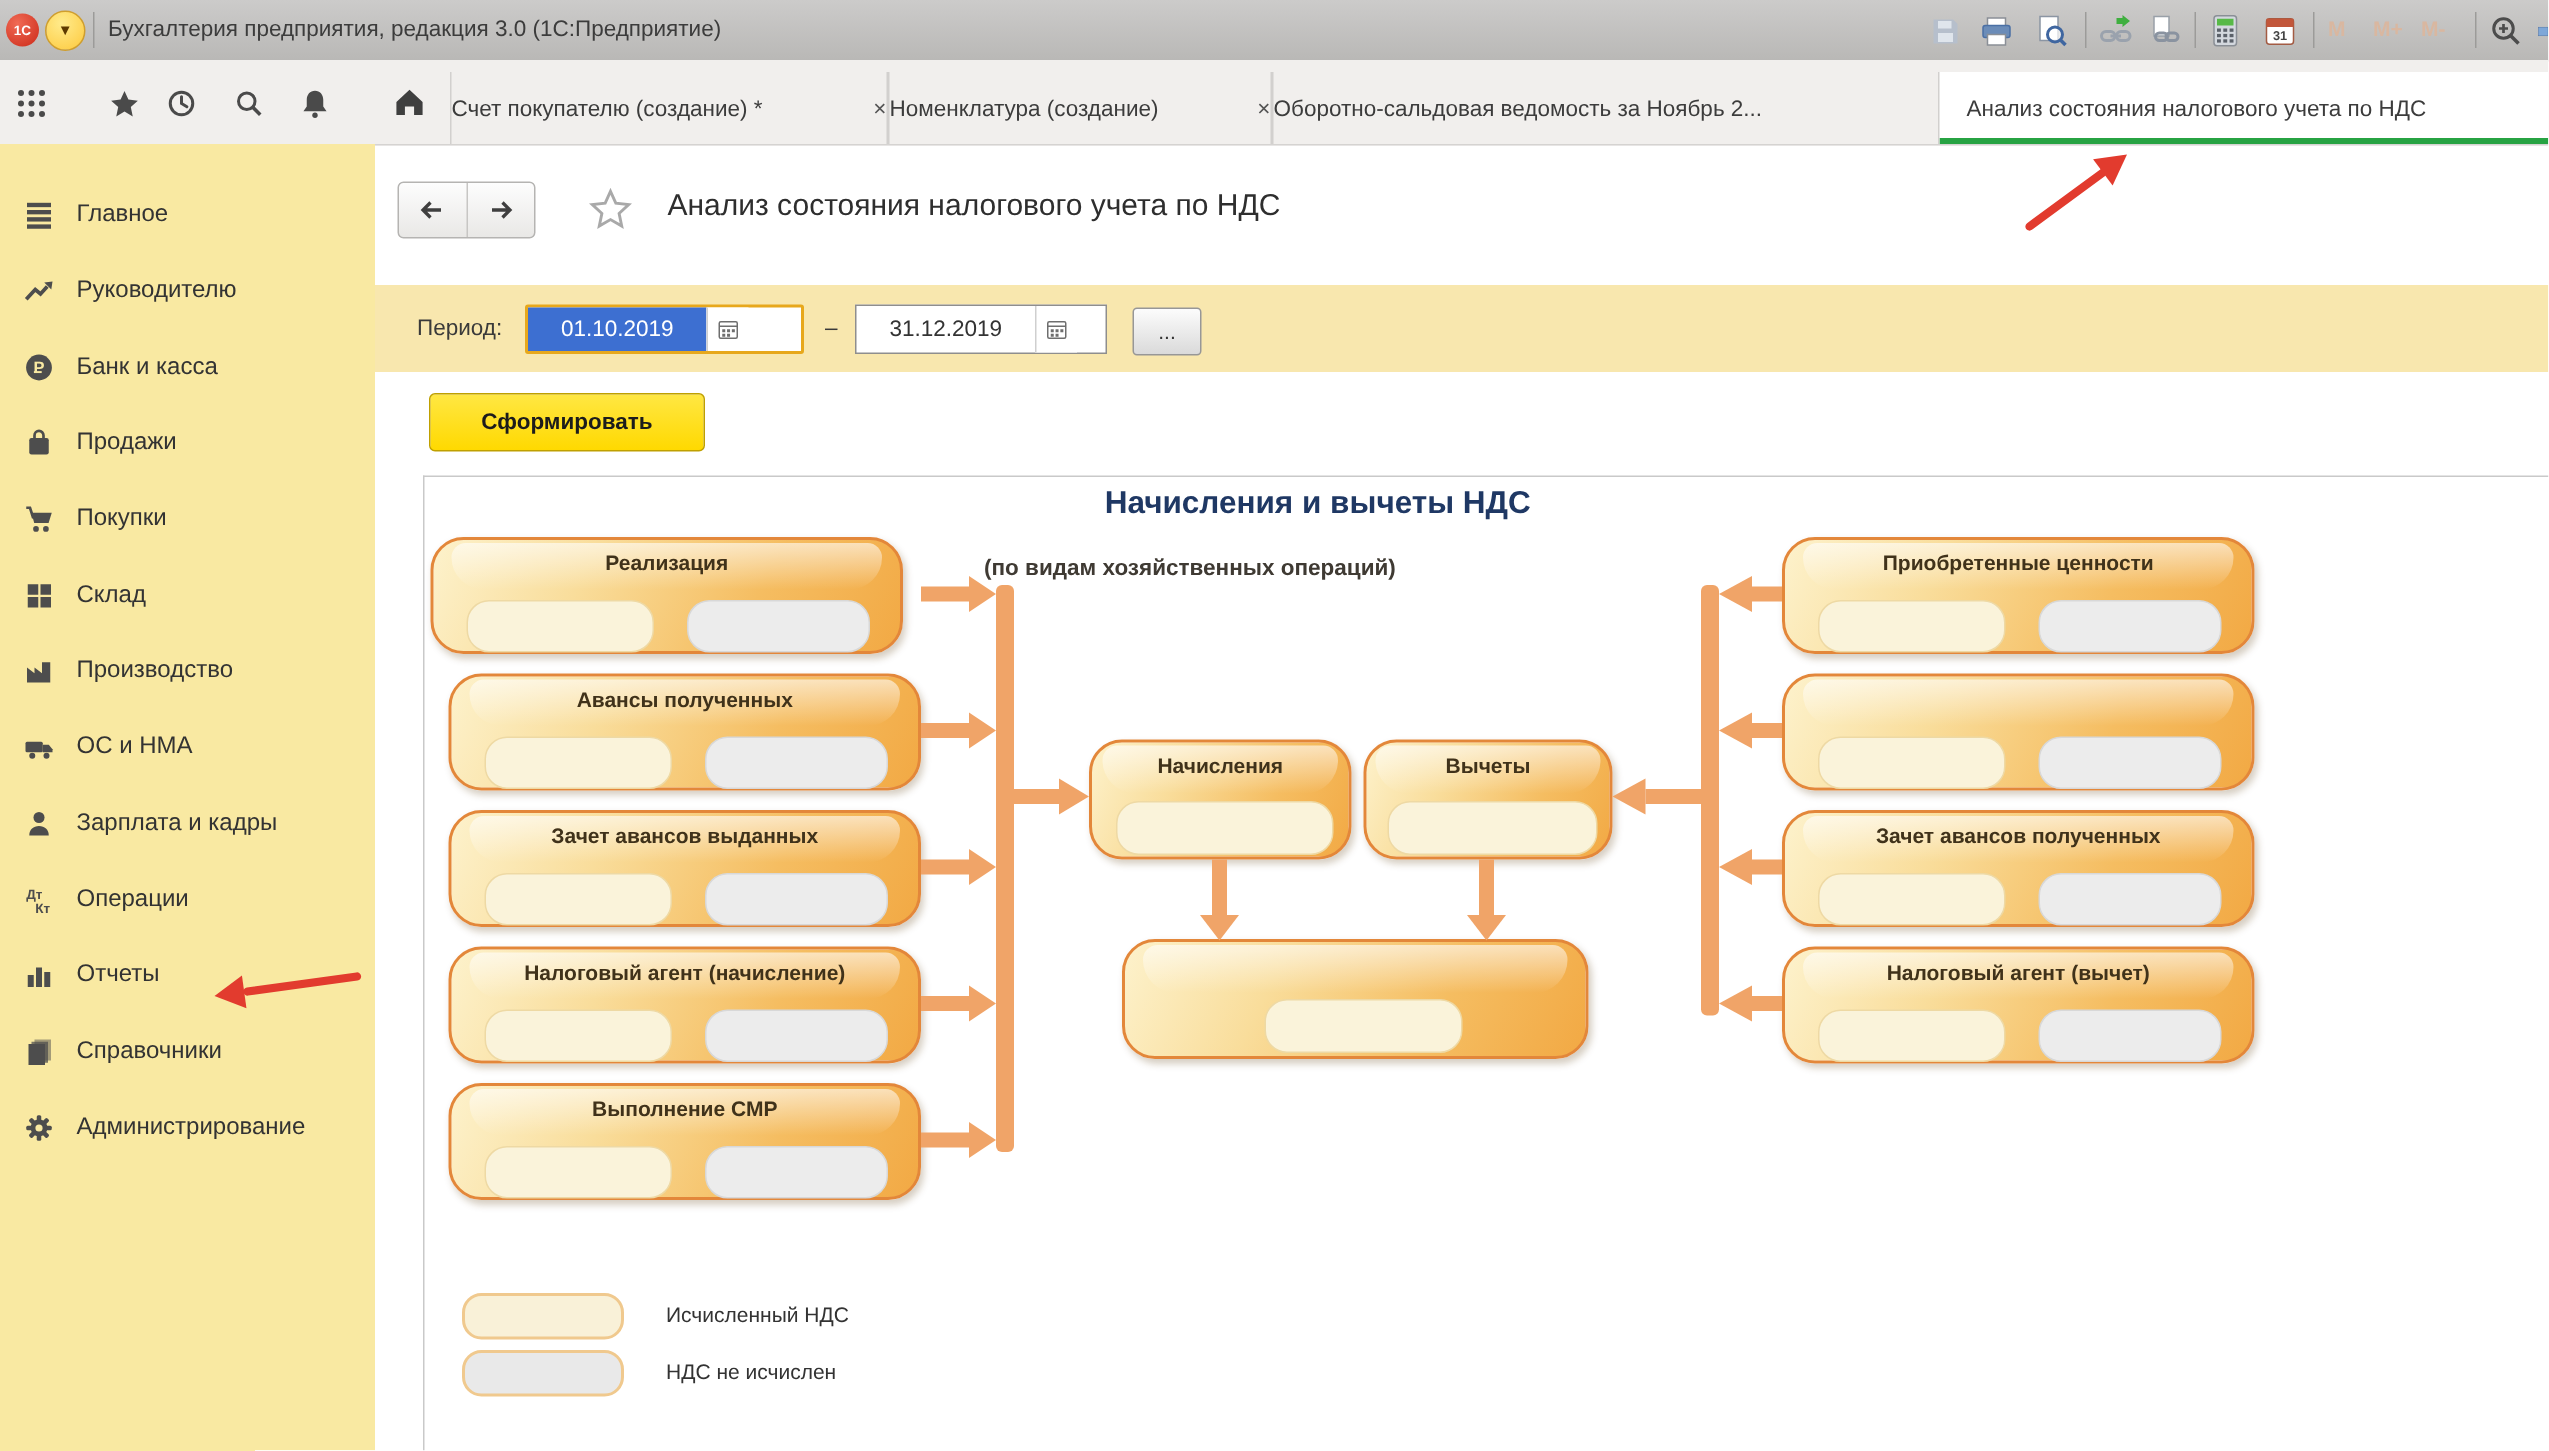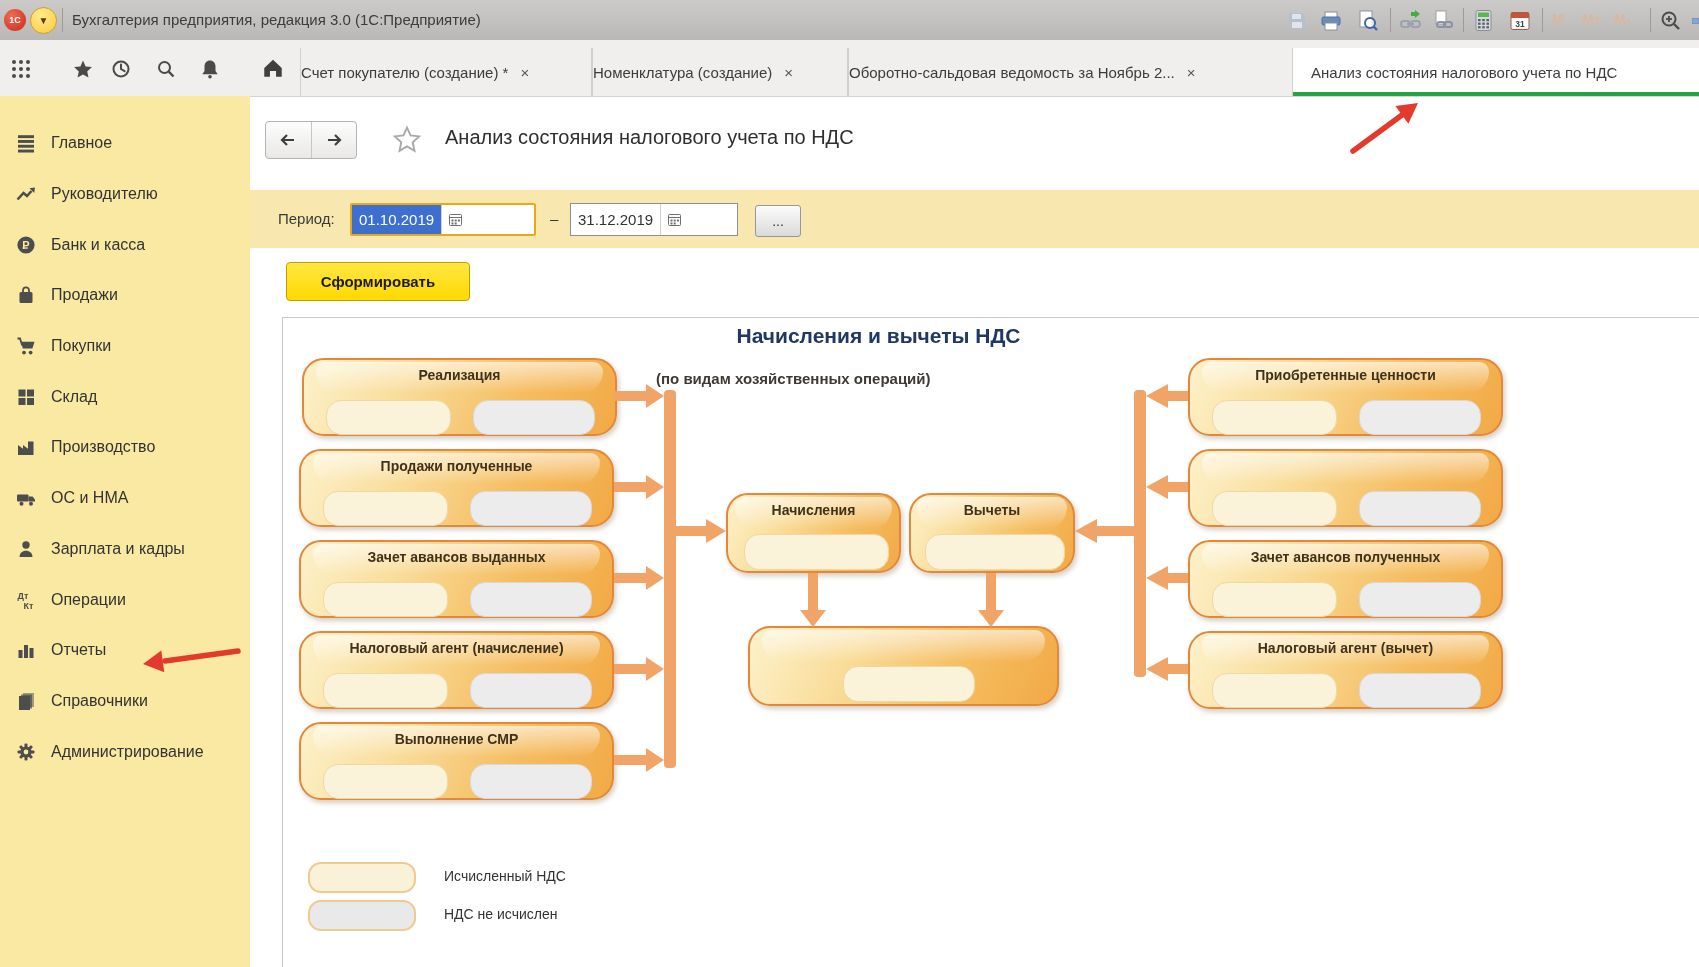--- a/index.html
+++ b/index.html
@@ -16,21 +16,21 @@
   .menubtn{position:absolute;left:30px;top:7px;width:25px;height:25px;border-radius:50%;
            background:radial-gradient(circle at 40% 30%,#ffeb8c,#fdc93d);border:1px solid #cf9e2e;
            display:flex;align-items:center;justify-content:center;font-size:10px;color:#5d3a00;}
   .logo1c{position:absolute;left:4px;top:9px;width:22px;height:22px;border-radius:50%;
           background:radial-gradient(circle at 35% 30%,#f06a55,#cc2a18);color:#fff;font-size:9px;
           font-weight:bold;display:flex;align-items:center;justify-content:center;}
   
   .tabbar{position:absolute;left:0;top:40px;width:1699px;height:56px;background:#f1efed;
           border-bottom:1px solid #d5d3d1;}
   .qico{position:absolute;top:17px;width:24px;height:24px;display:flex;align-items:center;justify-content:center;}
-  .tab{position:absolute;top:8px;height:48px;display:flex;align-items:center;justify-content:flex-start;
+  .tab{position:absolute;top:8px;height:48px;display:flex;align-items:center;justify-content:space-between;
        font-size:15px;color:#3c3c3c;border-right:1px solid #d2d0ce;border-left:1px solid #d2d0ce;
        box-sizing:border-box;overflow:hidden;white-space:nowrap;}
   .tab .tclose{margin-left:12px;font-size:15px;color:#555;cursor:default;}
   .tab.active{background:#fff;}
   .underline{position:absolute;left:0;bottom:0;height:4px;width:100%;background:#27a343;}
   
   .sidebar{position:absolute;left:0;top:96px;width:250px;height:871px;background:#f9e9a2;}
   .side-item{display:flex;align-items:center;height:50.7px;padding-left:14px;cursor:default;}
   .side-item .si{width:24px;height:24px;display:flex;align-items:center;justify-content:center;flex:0 0 24px;}
   .side-item .sl{margin-left:13px;font-size:16px;color:#333;}
@@ -38,21 +38,21 @@
   .navgroup{position:absolute;left:265px;top:121px;width:90px;height:36px;background:linear-gradient(#fdfdfd,#e9e8e6);
             border:1px solid #b5b4b2;border-radius:4px;display:flex;}
   .navgroup .nbtn{flex:1;display:flex;align-items:center;justify-content:center;}
   .navgroup .nbtn:first-child{border-right:1px solid #c7c6c4;}
   .favstar{position:absolute;left:390px;top:122px;width:34px;height:34px;display:flex;align-items:center;justify-content:center;}
   .pagetitle{position:absolute;left:445px;top:126px;font-size:20px;color:#2e2e2e;}
   
   .pstrip{position:absolute;left:250px;top:190px;width:1449px;height:58px;background:#f8e7ae;}
   .plabel{position:absolute;left:28px;top:20px;font-size:15px;color:#3a3a3a;}
   .dinput{position:absolute;top:13px;height:33px;background:#fff;display:flex;align-items:stretch;box-sizing:border-box;}
-  .dinput .dval{font-size:15px;display:flex;align-items:center;padding:0 7px;}
+  .dinput .dval{font-size:15px;display:flex;align-items:center;padding:0 22px;}
   .dinput .dval.sel{background:#3d6fd1;color:#fff;}
   .calbtn{width:27px;display:flex;align-items:center;justify-content:center;border-left:1px solid #cfcfcf;background:#fff;}
   .din1{left:100px;width:186px;border:2px solid #e7a81c;border-radius:2px;}
   .din2{left:320px;width:168px;border:1px solid #8e8e8e;}
   .pdash{position:absolute;left:300px;top:20px;font-size:15px;color:#3a3a3a;}
   .morebtn{position:absolute;left:505px;top:15px;width:44px;height:30px;background:linear-gradient(#fcfcfc,#dadada);
            border:1px solid #979797;border-radius:3px;display:flex;align-items:center;justify-content:center;
            font-size:14px;color:#333;}
   
   .genbtn{position:absolute;left:286px;top:262px;width:182px;height:37px;
@@ -460,27 +460,27 @@
         <rect x="525" y="255" width="10" height="37"></rect>
           <polygon points="517,292 543,292 530,309"></polygon>
         <rect x="703" y="255" width="10" height="37"></rect>
           <polygon points="695,292 721,292 708,309"></polygon>
       </g>
     </svg>
 
     <div class="dgtitle">Начисления и вычеты НДС</div>
     <div class="dgsub">(по видам хозяйственных операций)</div>
 
-    <div class="dbox" style="left:19px;top:40px">
+    <div class="dbox" style="left:4px;top:40px">
       <div class="dtl">Реализация</div>
       <div class="pill cream" style="left:22px;top:40px;width:123px"></div>
       <div class="pill gray" style="left:169px;top:40px;width:120px"></div>
     </div>
     <div class="dbox" style="left:16px;top:131px">
-      <div class="dtl">Продажи полученные</div>
+      <div class="dtl">Авансы полученных</div>
       <div class="pill cream" style="left:22px;top:40px;width:123px"></div>
       <div class="pill gray" style="left:169px;top:40px;width:120px"></div>
     </div>
     <div class="dbox" style="left:16px;top:222px">
       <div class="dtl">Зачет авансов выданных</div>
       <div class="pill cream" style="left:22px;top:40px;width:123px"></div>
       <div class="pill gray" style="left:169px;top:40px;width:120px"></div>
     </div>
     <div class="dbox" style="left:16px;top:313px">
       <div class="dtl">Налоговый агент (начисление)</div>

